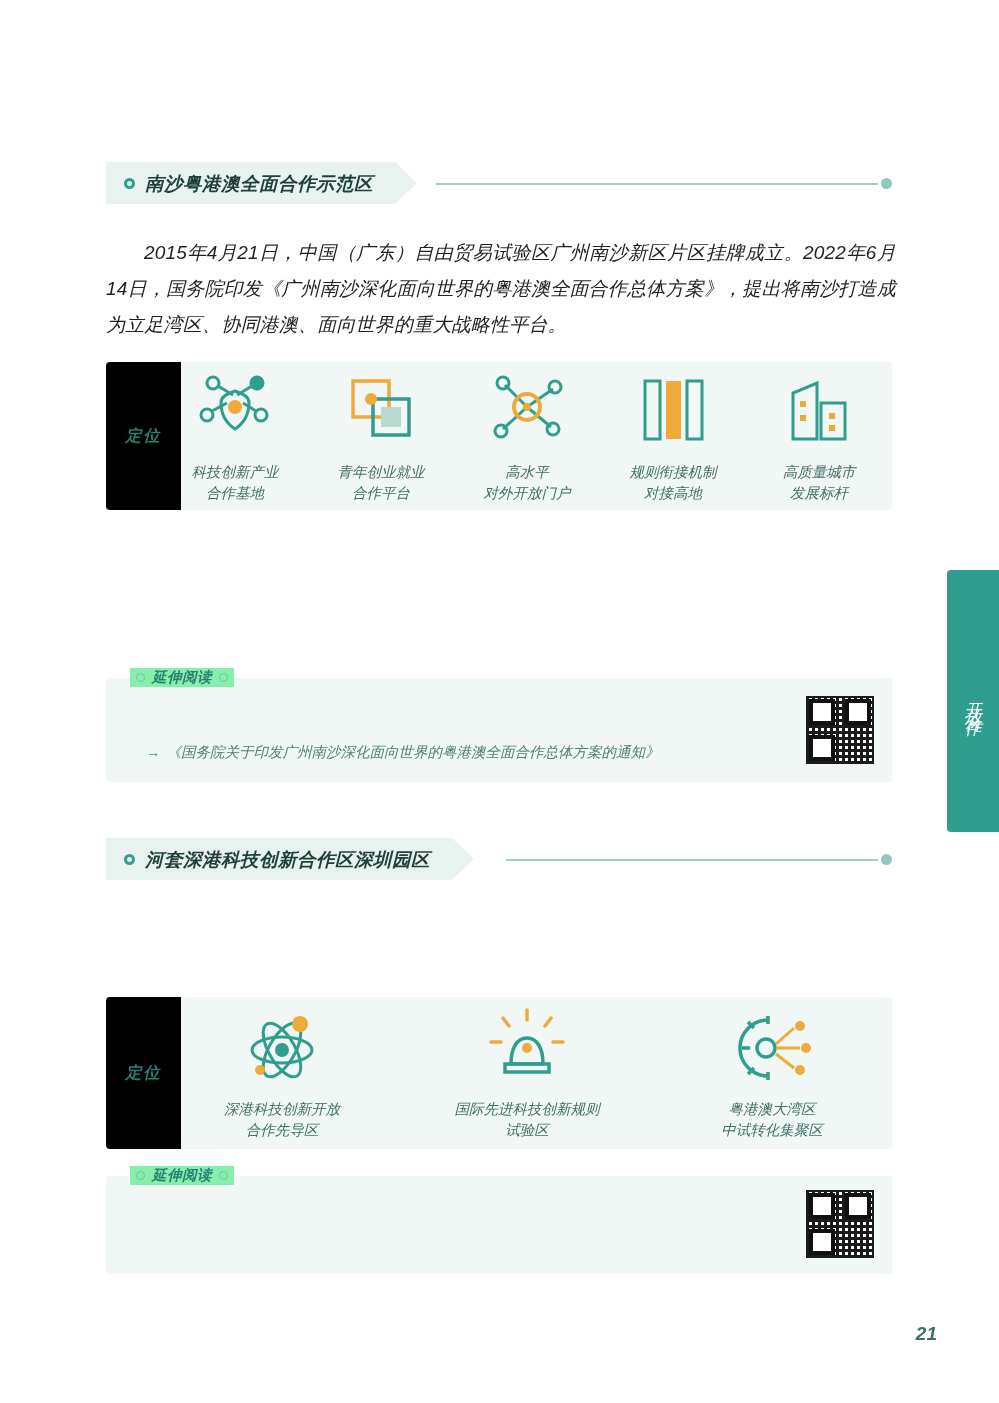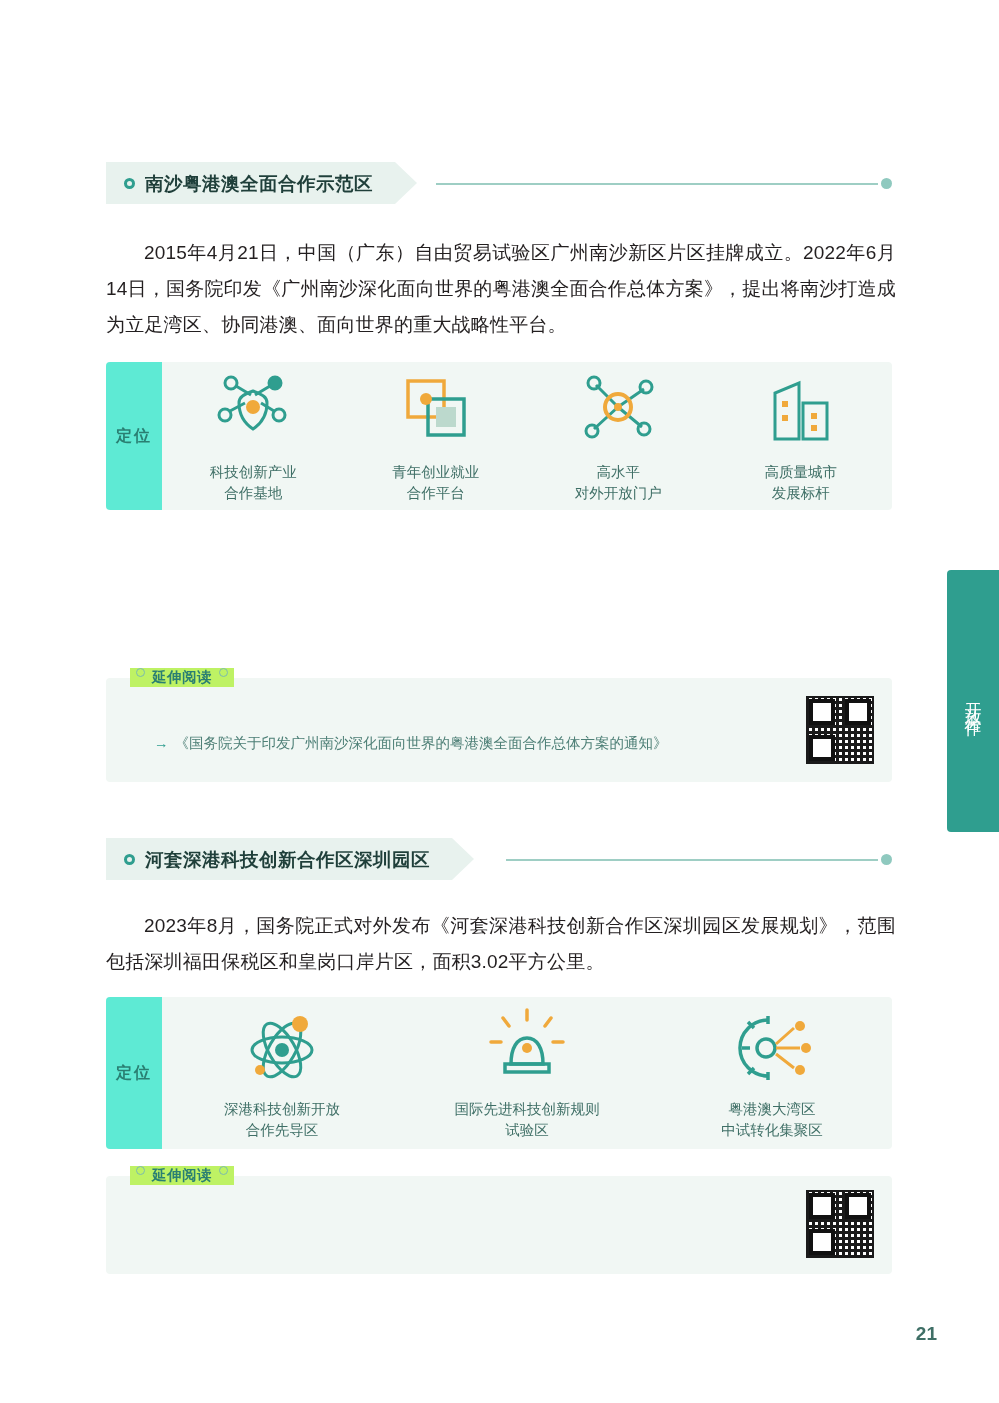--- a/index.html
+++ b/index.html
@@ -12,20 +12,21 @@
     background: #ffffff;
     font-family: "Liberation Sans", "DejaVu Sans", sans-serif;
     color: #2b2b2b;
     position: relative;
     overflow: hidden;
   }
   .page {
     position: relative;
     width: 999px;
     height: 1403px;
+    font-style: italic;
   }
 
   
   .section-head {
     position: absolute;
     left: 106px;
     width: 786px;
     height: 42px;
   }
   .section-head .banner {
@@ -89,23 +90,23 @@
   .pos-block {
     position: absolute;
     left: 106px;
     background: #f1f7f4;
     border-radius: 4px;
   }
   .pos-label {
     position: absolute;
     left: 0;
     top: 0;
-    width: 56px;
+    width: 75px;
     height: 100%;
-    background: #5eead4;
+    background: #000000;
     border-radius: 4px 0 0 4px;
     display: flex;
     flex-direction: column;
     align-items: center;
     justify-content: center;
     font-size: 16px;
     color: #2a7f72;
     letter-spacing: 2px;
     line-height: 22px;
     font-weight: bold;
@@ -146,22 +147,22 @@
     position: absolute;
     left: 106px;
     background: #f1f7f4;
     border-radius: 4px;
   }
   .read-head {
     position: absolute;
     top: -10px;
     left: 24px;
     display: flex;
-    align-items: flex-start;
-    background: #bef264;
+    align-items: center;
+    background: #86efac;
     padding: 0 6px;
   }
   .read-head .ring {
     width: 9px;
     height: 9px;
     border-radius: 50%;
     border: 1.5px solid #7cbcae;
     box-sizing: border-box;
   }
   .read-head .lbl {
@@ -302,20 +303,31 @@
               <circle cx="68" cy="60" r="6"></circle>
             </g>
             <circle cx="42" cy="38" r="13" fill="none" stroke="#f0a93b" stroke-width="4"></circle>
             <circle cx="42" cy="38" r="4" fill="#f0a93b"></circle>
           </svg>
         </div>
         <div class="cap">高水平
 对外开放门户</div>
       </div>
 
+      <div class="pos-item">
+        <div class="icon">
+          <svg width="84" height="84" viewBox="0 0 84 84">
+            <rect x="14" y="12" width="15" height="58" fill="none" stroke="#2f9e8f" stroke-width="3"></rect>
+            <rect x="35" y="12" width="15" height="58" fill="#f0a93b"></rect>
+            <rect x="56" y="12" width="15" height="58" fill="none" stroke="#2f9e8f" stroke-width="3"></rect>
+          </svg>
+        </div>
+        <div class="cap">规则衔接机制
+对接高地</div>
+      </div>
 
       <div class="pos-item">
         <div class="icon">
           <svg width="84" height="84" viewBox="0 0 84 84">
             <path d="M16 70 L16 24 L40 14 L40 70 Z" fill="none" stroke="#2f9e8f" stroke-width="3"></path>
             <path d="M44 70 L44 34 L68 34 L68 70 Z" fill="none" stroke="#2f9e8f" stroke-width="3"></path>
             <rect x="23" y="32" width="6" height="6" fill="#f0a93b"></rect>
             <rect x="23" y="46" width="6" height="6" fill="#f0a93b"></rect>
             <rect x="52" y="44" width="6" height="6" fill="#f0a93b"></rect>
             <rect x="52" y="56" width="6" height="6" fill="#f0a93b"></rect>
@@ -328,40 +340,39 @@
     </div>
   </div>
 
 
   <div class="read-box" style="top:678px; width:786px; height:104px;">
     <div class="read-head">
       <span class="ring"></span>
       <span class="lbl">延伸阅读</span>
       <span class="ring"></span>
     </div>
-    <div class="read-link" style="top:54px; width:620px;margin-left:8px;">
+    <div class="read-link" style="top:63px; width:620px;">
       <span class="arrow">→</span><span>《国务院关于印发广州南沙深化面向世界的粤港澳全面合作总体方案的通知》</span>
     </div>
     <div class="qr" style="right:18px; top:18px; width:68px; height:68px;">
       <span class="qr-bl"></span>
     </div>
   </div>
 
   <div class="side-tab">开放合作</div>
 
   <div class="section-head" style="top:838px;">
     <div class="banner">
       <span class="dot-marker"></span>
       <span class="title">河套深港科技创新合作区深圳园区</span>
     </div>
     <div class="rule" style="left:400px; right:14px;"></div>
     <div class="rule-end" style="right:0;"></div>
   </div>
 
-  <div class="para" style="top:908px;">2023年8月，国务院正式对外发布《河套深港科技创新合作区深圳园区发展规划》，范围包括深圳福田保税区和皇岗口岸片区，面积3.02平方公里。</div>
 
   <div class="pos-block" style="top:997px; width:786px; height:152px;">
     <div class="pos-label">定位</div>
     <div class="pos-items">
 
       <div class="pos-item" style="width:220px;">
         <div class="icon">
           <svg width="88" height="88" viewBox="0 0 88 88">
             <g fill="none" stroke="#2f9e8f" stroke-width="3">
               <ellipse cx="44" cy="46" rx="30" ry="13"></ellipse>

